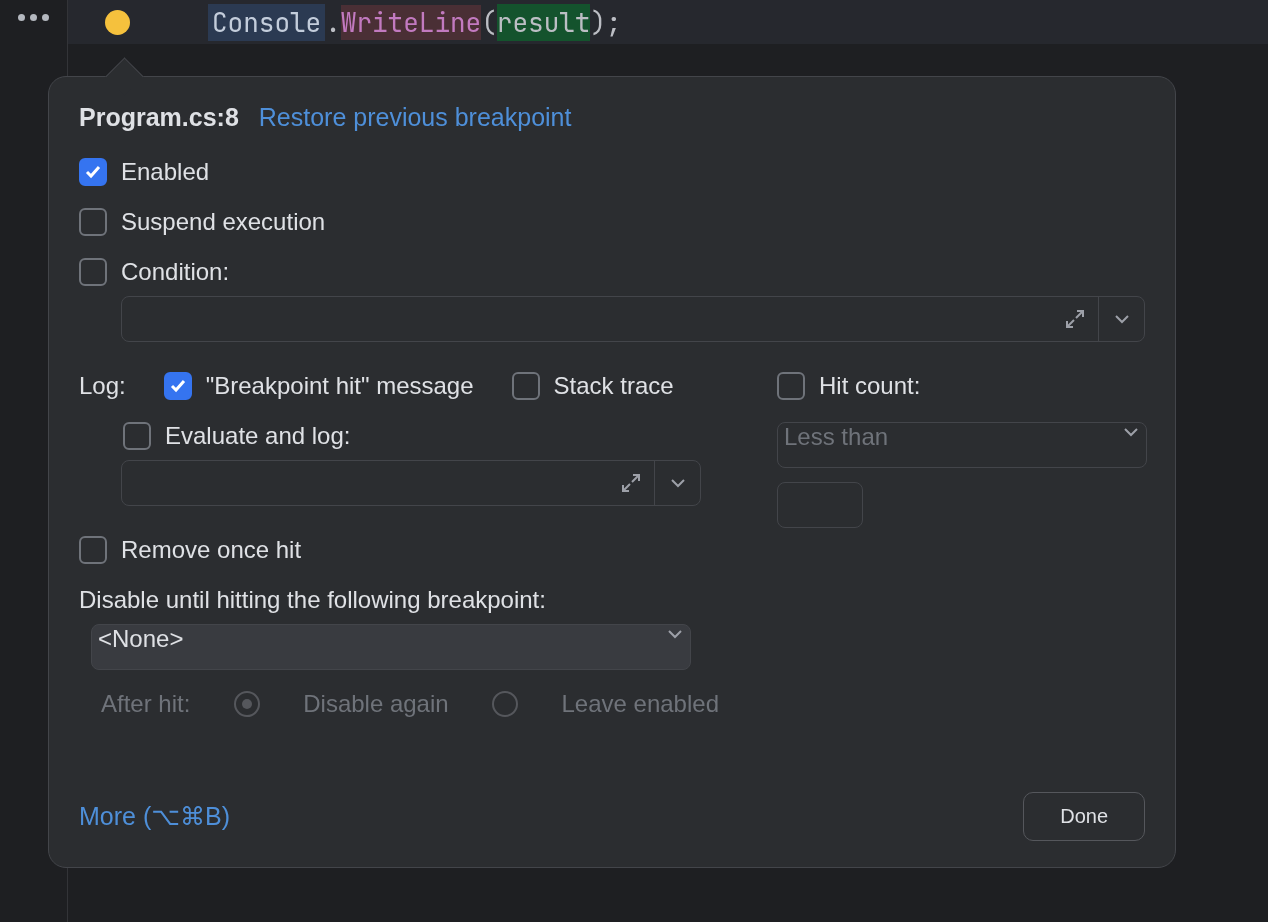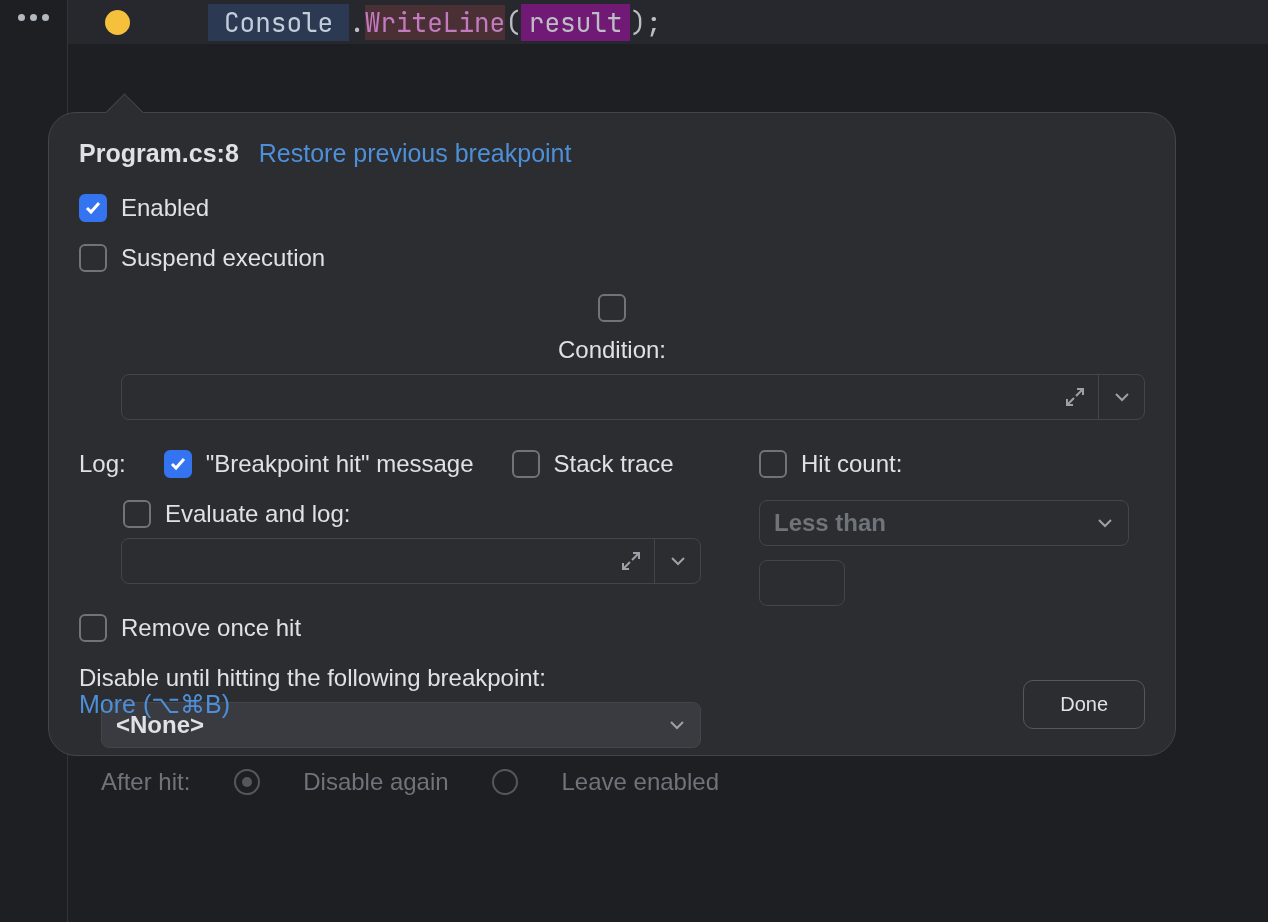--- a/index.html
+++ b/index.html
@@ -42,35 +42,35 @@
   }
   .breakpoint-dot {
     position: absolute; left: 105px; top: 10px;
     width: 25px; height: 25px; border-radius: 50%; background: #f5c13d;
   }
   .code-text {
     position: absolute; left: 208px; top: 5px;
     font-family: "JetBrains Mono", Menlo, monospace; font-size: 26px;
     white-space: pre;
   }
-  .tok-cls { color: #c3cddb; background: #2b3a52; padding: 1px 16px; }
+  .tok-cls { color: #c3cddb; background: #2b3a52; padding: 1px 4px; }
   .tok-dot { color: #bcbec4; }
   .tok-fn  { color: #c27ac0; background: #4a2f35; padding: 0 0;}
   .tok-par { color: #bcbec4; }
-  .tok-var { color: #bcbec4; background: #701a75; padding: 1px 8px;}
+  .tok-var { color: #bcbec4; background: #14532d; padding: 1px 0;}
   .tok-semi{ color: #bcbec4; }
 
   
   .popup {
     position: absolute;
-    left: 48px; top: 112px;
-    width: 1128px; height: 644px;
+    left: 48px; top: 76px;
+    width: 1128px; height: 792px;
     background: #2b2d30;
     border: 1px solid #43454a;
-    border-radius: 28px;
+    border-radius: 18px;
     padding: 26px 30px 26px 30px;
   }
   .popup::before {
     content: "";
     position: absolute;
     left: 62px; top: -14px;
     width: 26px; height: 26px;
     background: #2b2d30;
     border-left: 1px solid #43454a;
     border-top: 1px solid #43454a;
@@ -97,30 +97,29 @@
     height: 46px; background: #2b2d30;
   }
   .input-combo .text-part { flex: 1; }
   .input-combo .icon-part {
     width: 46px; display: flex; align-items: center; justify-content: center;
     border-left: 1px solid #43454a; cursor: pointer;
   }
   .input-combo .icon-part.noborder { border-left: none; }
   .expand-icon { stroke: #9da0a8; stroke-width: 2; fill: none; }
   .chevron-icon { stroke: #9da0a8; stroke-width: 2; fill: none; }
-  .columns { display: flex; gap: 40px; }
+  .columns { display: flex; gap: 58px; }
   .col-left { flex: 0 0 640px; }
   .col-right { flex: 1; }
   .log-row { display: flex; align-items: center; gap: 14px; margin-bottom: 22px; }
   .select {
-    display: flex; align-items: center; justify-content: space-between;
+    display: flex; align-items: flex-start; justify-content: space-between;
     border: 1px solid #43454a; border-radius: 8px; height: 46px;
-    padding: 0 14px; background: #2b2d30; cursor: pointer;
+    padding: 0 6px; background: #2b2d30; cursor: pointer;
     color: #6f737a;
-    font-weight: bold;
   }
   .select.enabled { color: #dfe1e5; background: #393b40; }
   .small-input {
     width: 86px; height: 46px; border: 1px solid #43454a; border-radius: 8px;
     background: #2b2d30;
   }
   .radio-row { display: flex; align-items: center; gap: 18px; margin-top: 12px; }
   .radio {
     width: 26px; height: 26px; border: 2px solid #55575c; border-radius: 50%;
     display: inline-flex; align-items: center; justify-content: center;
@@ -168,21 +167,21 @@
         </svg>
     </span>
     <span class="label">Enabled</span>
   </div>
 
   <div class="row">
     <span class="checkbox"></span>
     <span class="label">Suspend execution</span>
   </div>
 
-  <div class="row" style="margin-bottom:10px;flex-direction:column;">
+  <div class="row" style="margin-bottom:10px;">
     <span class="checkbox"></span>
     <span class="label">Condition:</span>
   </div>
   <div class="input-combo" style="margin-left:42px; margin-bottom:30px; width:1024px;">
     <div class="text-part"></div>
     <div class="icon-part noborder">
       <svg width="22" height="22" viewBox="0 0 22 22">
           <path class="expand-icon" d="M13 3h6v6 M9 19H3v-6 M19 3l-7 7 M3 19l7-7"></path>
         </svg>
     </div>
@@ -226,21 +225,21 @@
             </svg>
         </div>
       </div>
 
       <div class="row">
         <span class="checkbox"></span>
         <span class="label">Remove once hit</span>
       </div>
 
       <div class="label section-label">Disable until hitting the following breakpoint:</div>
-      <div class="select enabled" style="width:600px; margin-left:22px; margin-top:10px;">
+      <div class="select enabled" style="width:600px; margin-left:12px; margin-top:10px;">
         <span>&lt;None&gt;</span>
         <svg width="18" height="18" viewBox="0 0 18 18">
             <polyline class="chevron-icon" points="3,6 9,12 15,6"></polyline>
           </svg>
       </div>
 
       <div class="radio-row" style="margin-left:22px; margin-top:20px;justify-content:space-between;">
         <span class="label muted">After hit:</span>
         <span class="radio">
             <span class="radio-dot"></span>

